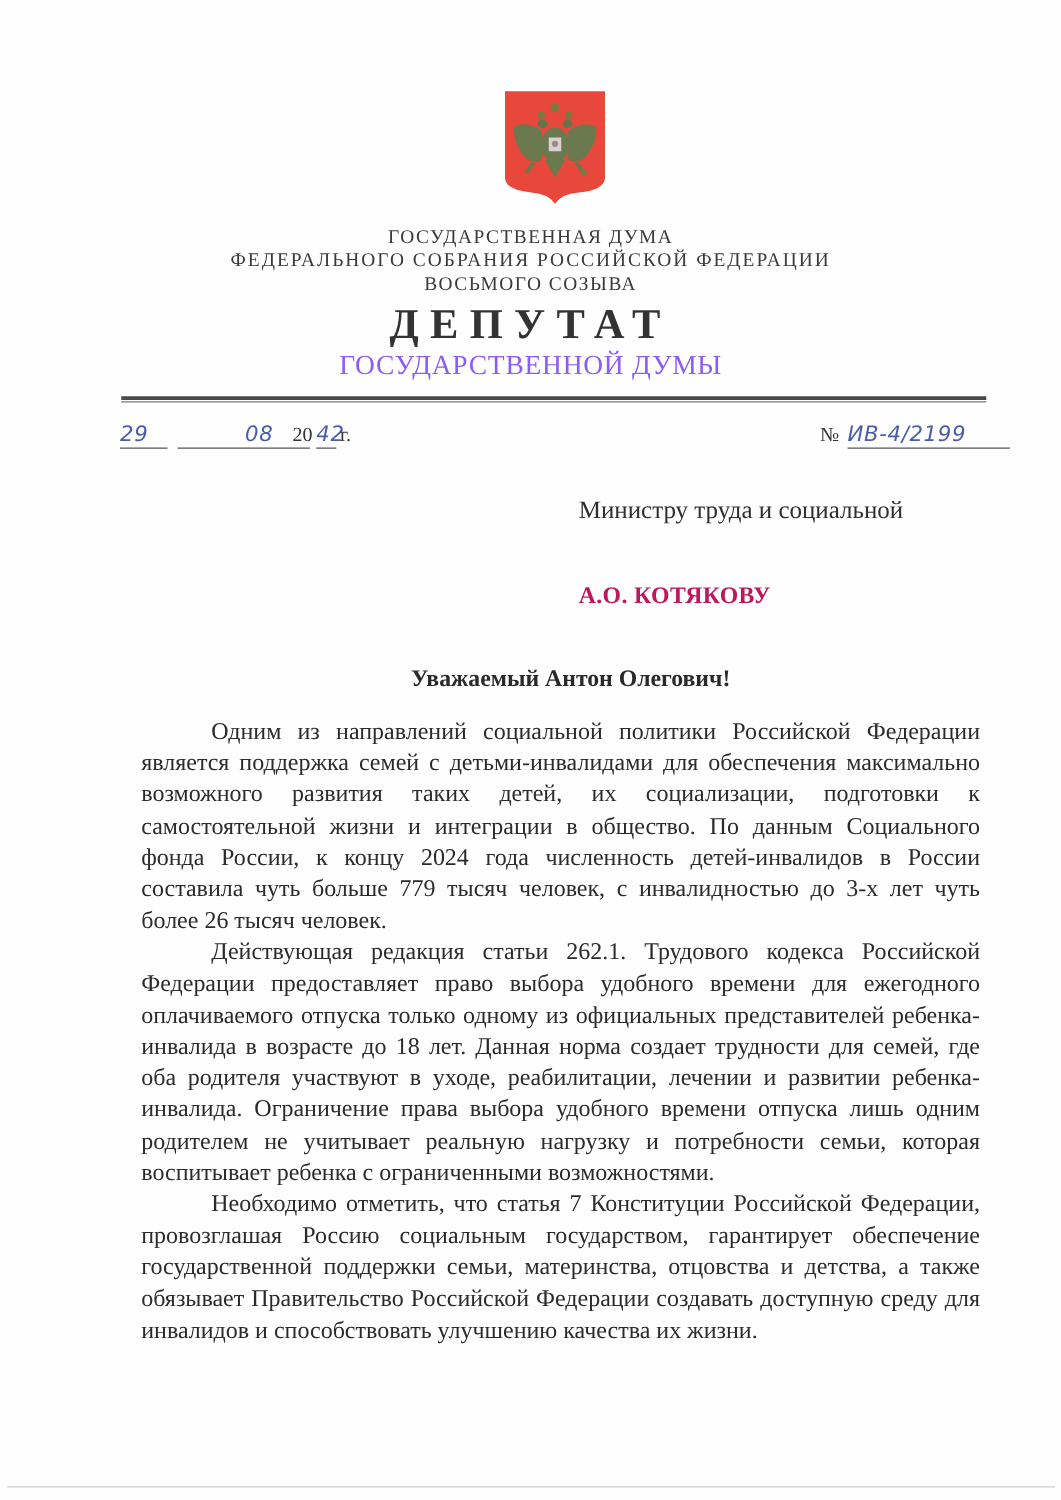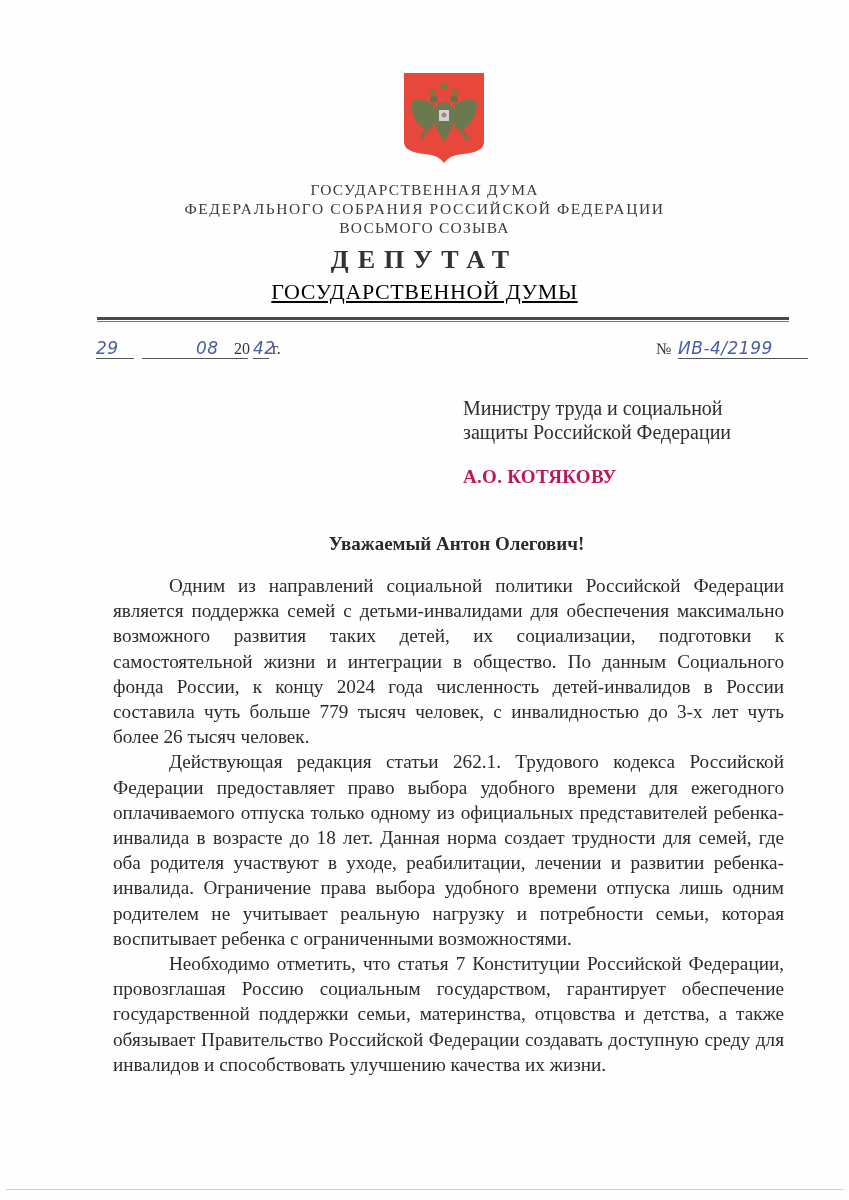--- a/index.html
+++ b/index.html
@@ -41,33 +41,32 @@
     .org-line {
       font-size: 15.5px;
       letter-spacing: 1.2px;
       line-height: 19px;
     }
     .org1 { top: 180px; }
     .org2 { top: 199px; letter-spacing: 1.6px; }
     .org3 { top: 218px; }
     .deputy-title {
       top: 243px;
-      font-size: 26px;
+      font-size: 34px;
       font-weight: bold;
       letter-spacing: 9px;
       line-height: 34px;
       color: #333;
     }
     .deputy-subtitle {
       top: 279px;
       font-size: 22px;
       letter-spacing: 0.6px;
       line-height: 26px;
-      color: #000000;
-      text-decoration: underline;
+      color: #8b5cf6;
     }
 
     
     .rule {
       position: absolute;
       left: 97px;
       width: 692px;
       top: 317px;
       height: 6px;
     }
@@ -228,21 +227,20 @@
     <span class="year-suffix">г.</span>
   </div>
 
   <div class="number-block">
     <span class="number-sign">№</span>
     <span class="field number-field hand">ИВ-4/2199</span>
   </div>
 
   <div class="addressee">
     <div>Министру труда и социальной</div>
-    <div>защиты Российской Федерации</div>
   </div>
   <div class="addressee-name">А.О. КОТЯКОВУ</div>
 
   <div class="salutation">Уважаемый Антон Олегович!</div>
 
   <div class="body-text">
     <p>Одним из направлений социальной политики Российской Федерации является поддержка семей с детьми-инвалидами для обеспечения максимально возможного развития таких детей, их социализации, подготовки к самостоятельной жизни и интеграции в общество. По данным Социального фонда России, к концу 2024 года численность детей-инвалидов в России составила чуть больше 779 тысяч человек, с инвалидностью до 3-х лет чуть более 26 тысяч человек.</p>
     <p>Действующая редакция статьи 262.1. Трудового кодекса Российской Федерации предоставляет право выбора удобного времени для ежегодного оплачиваемого отпуска только одному из официальных представителей ребенка-инвалида в возрасте до 18 лет. Данная норма создает трудности для семей, где оба родителя участвуют в уходе, реабилитации, лечении и развитии ребенка-инвалида. Ограничение права выбора удобного времени отпуска лишь одним родителем не учитывает реальную нагрузку и потребности семьи, которая воспитывает ребенка с ограниченными возможностями.</p>
     <p>Необходимо отметить, что статья 7 Конституции Российской Федерации, провозглашая Россию социальным государством, гарантирует обеспечение государственной поддержки семьи, материнства, отцовства и детства, а также обязывает Правительство Российской Федерации создавать доступную среду для инвалидов и способствовать улучшению качества их жизни.</p>
   </div>

